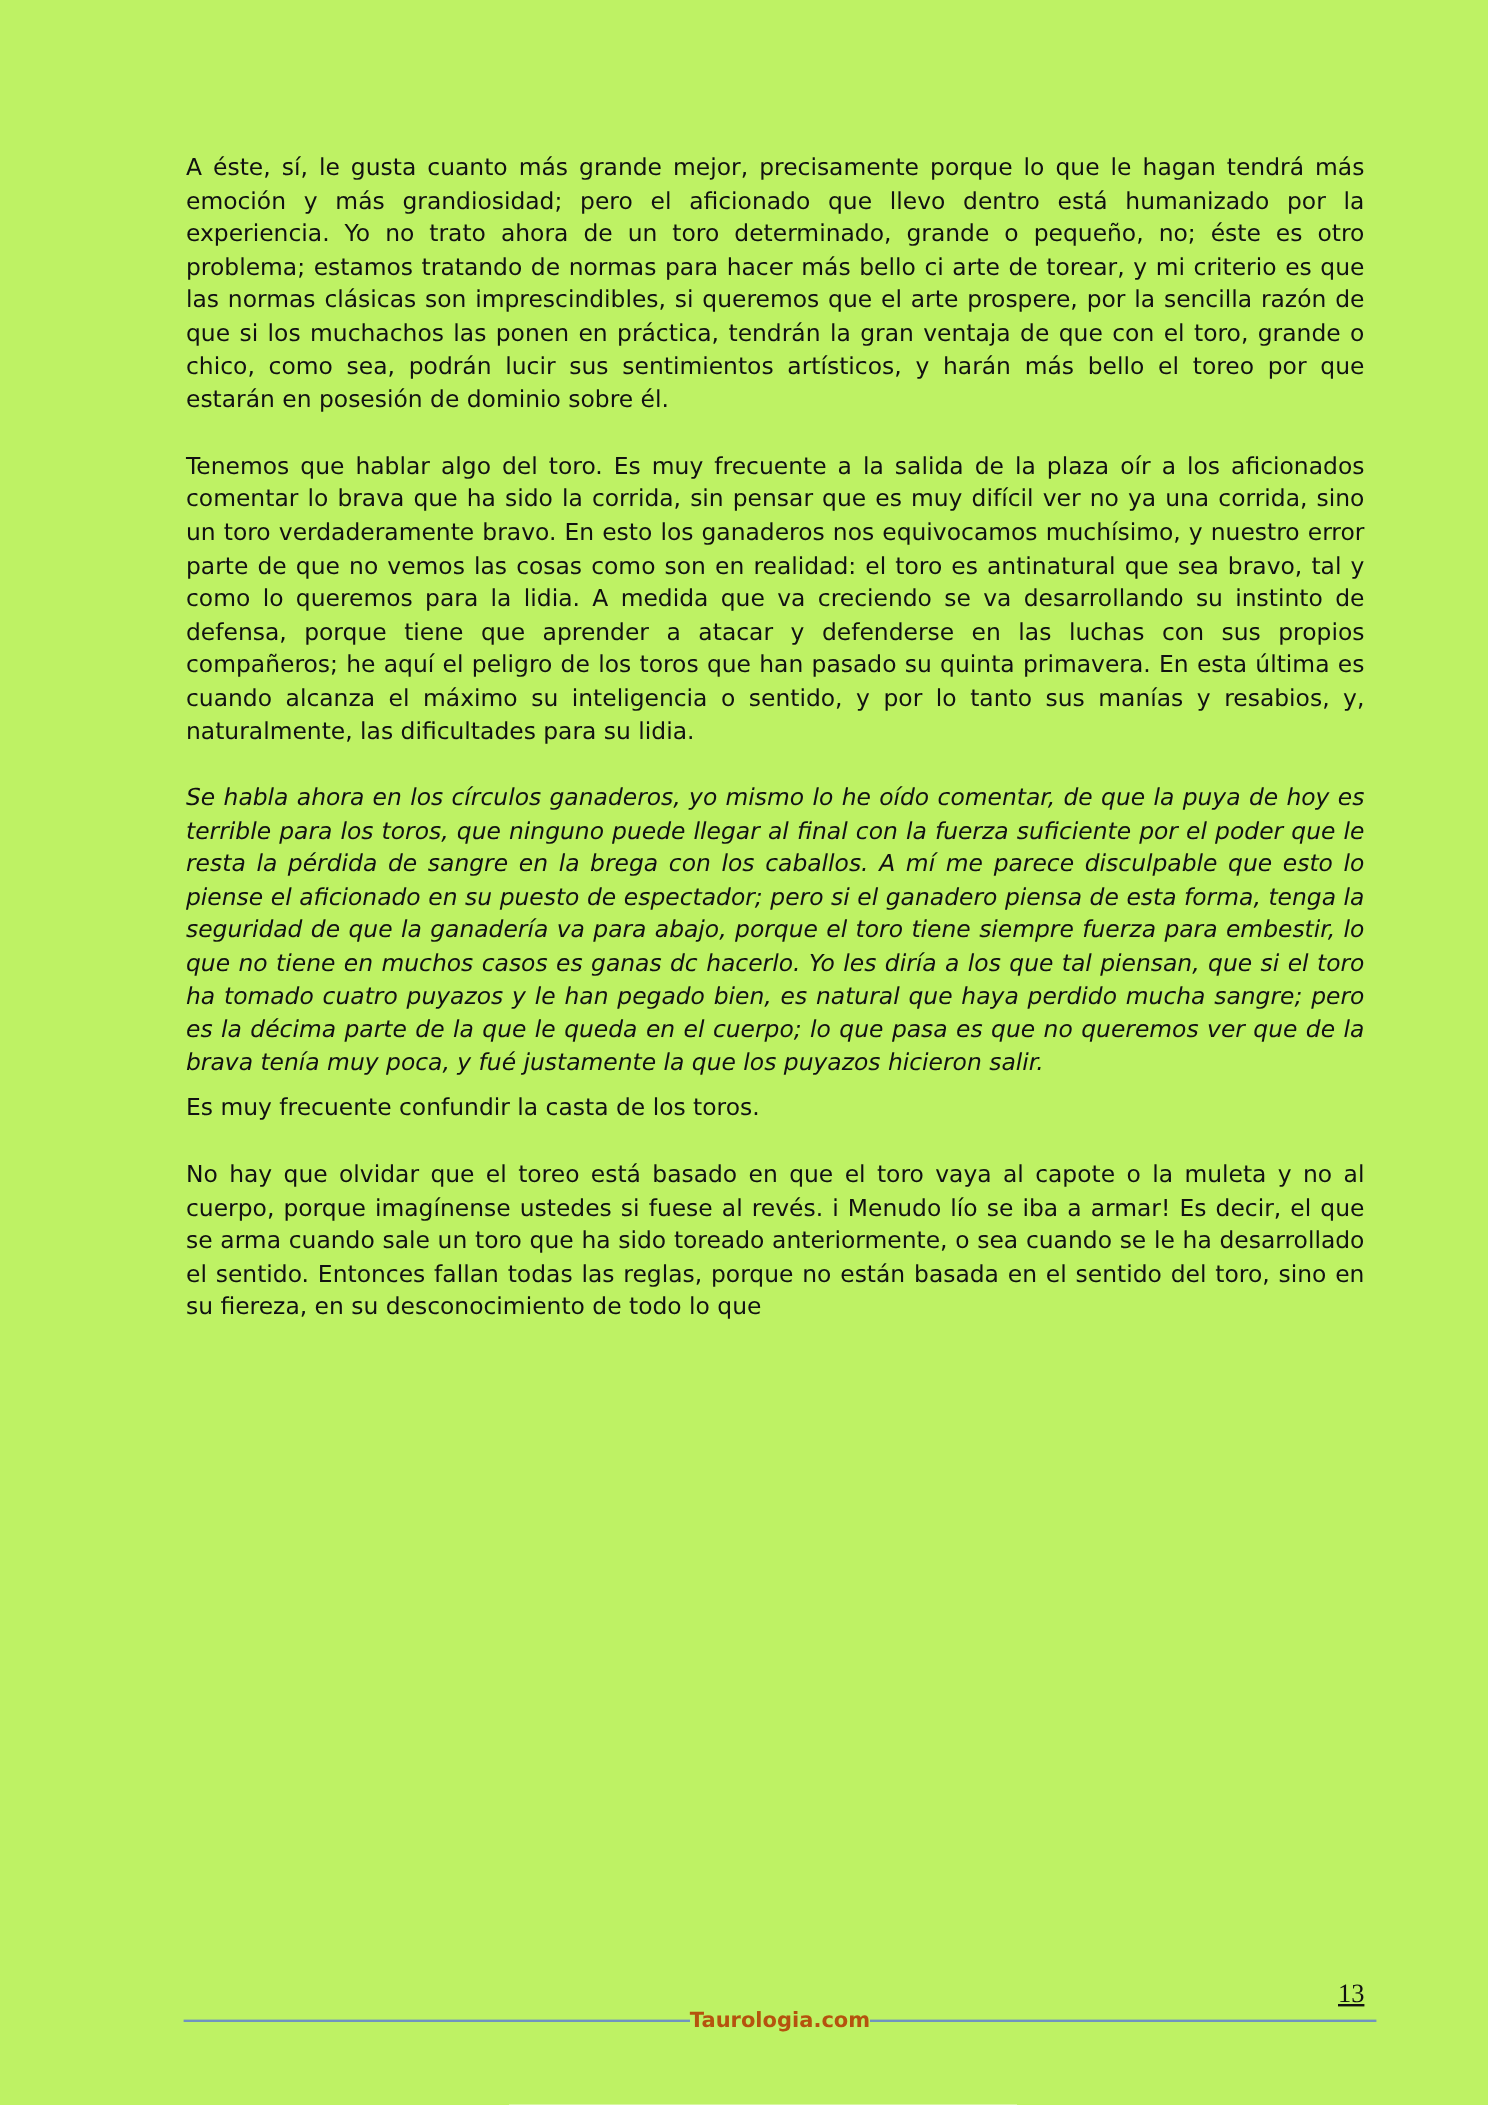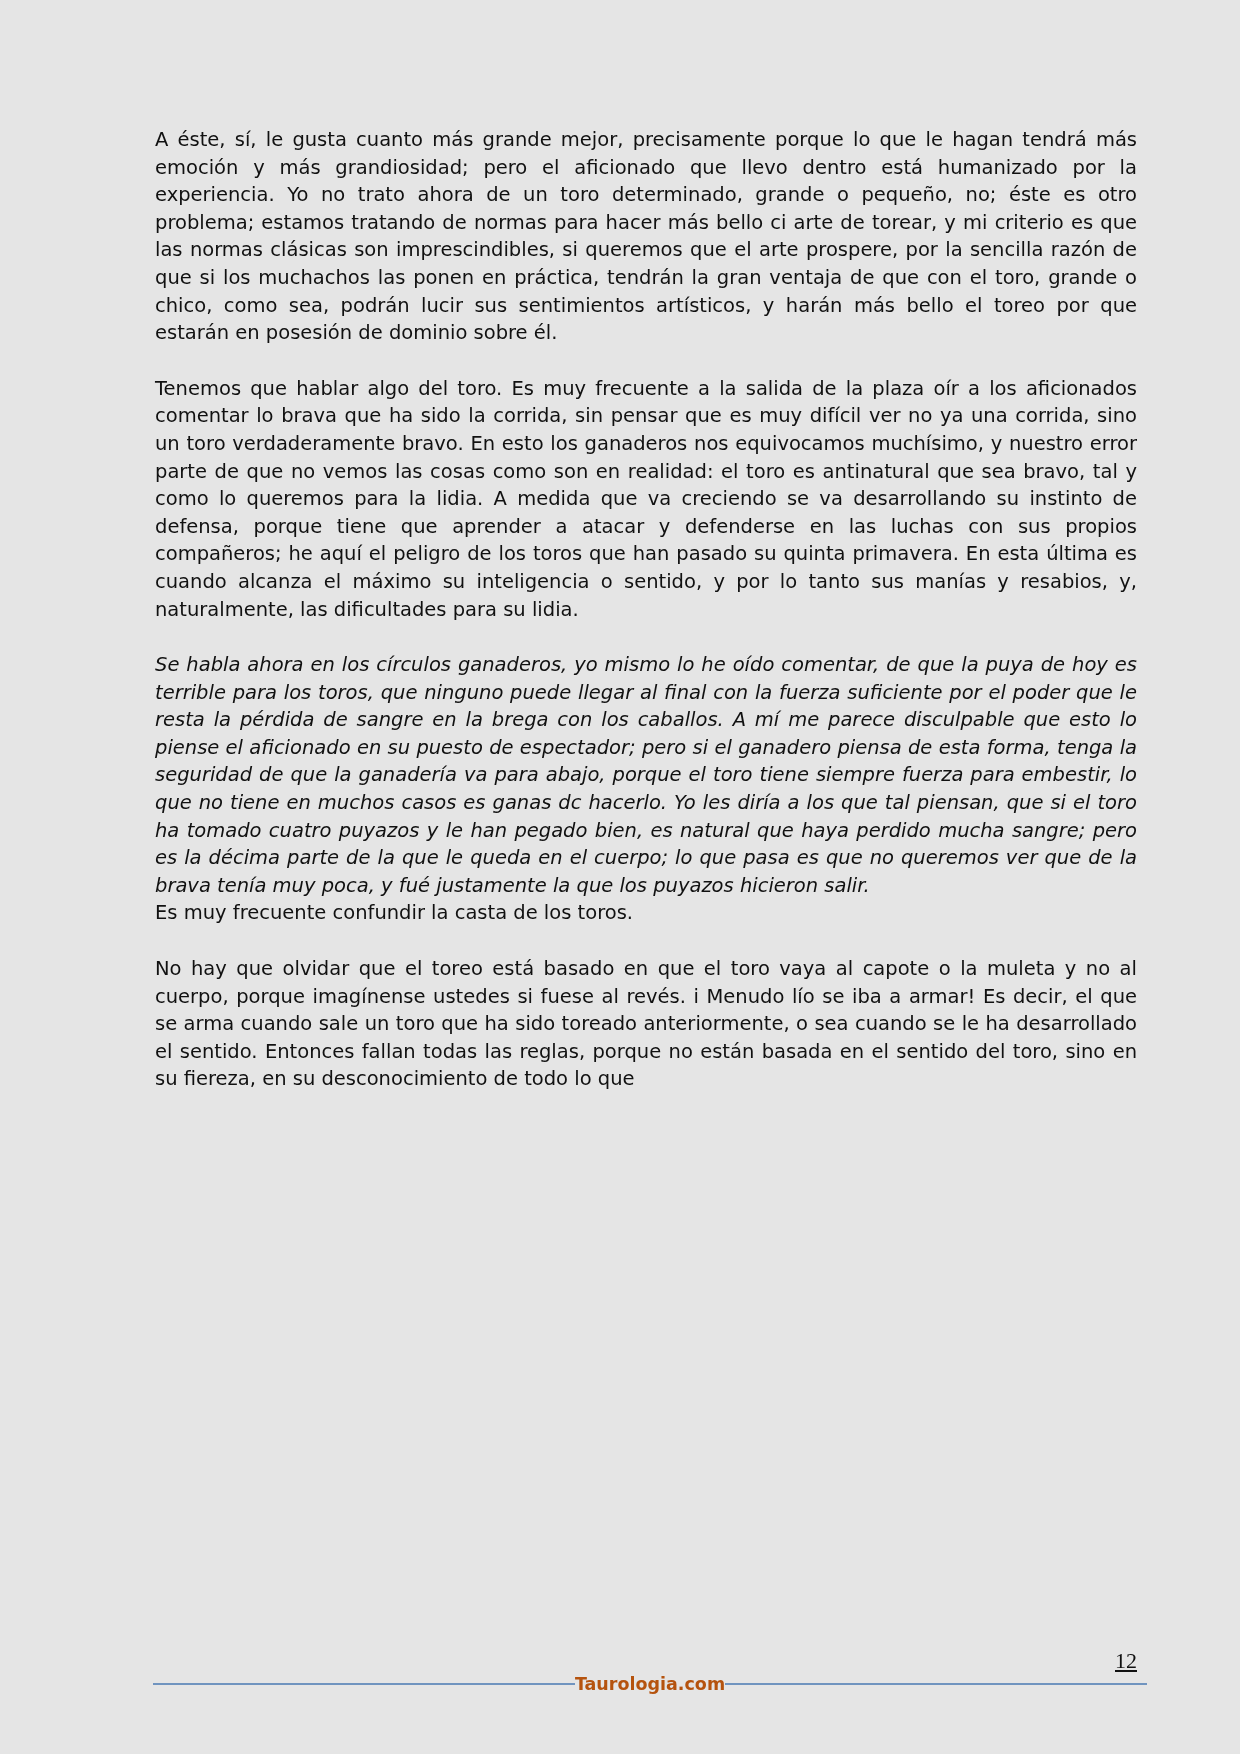--- a/index.html
+++ b/index.html
@@ -4,21 +4,21 @@
 <style>
   html, body {
     margin: 0;
     padding: 0;
     background: #ffffff;
   }
   .page {
     position: relative;
     width: 1240px;
     height: 1754px;
-    background: #e5e5e5;
+    background: #bef264;
     overflow: hidden;
     font-family: "DejaVu Sans", "Liberation Sans", sans-serif;
   }
   .body-text {
     position: absolute;
     left: 155px;
     top: 126px;
     width: 982px;
     color: #111111;
     font-size: 19.5px;
@@ -26,21 +26,21 @@
     text-align: justify;
   }
   .body-text p {
     margin: 0 0 28px 0;
   }
   .body-text p.tight {
     margin-bottom: 0;
     font-style: italic;
   }
   .body-text p.continuation {
-    margin-top: 0;
+    margin-top: 10px;
   }
   .page-number {
     position: absolute;
     right: 103px;
     top: 1648px;
     font-family: "Liberation Serif", "DejaVu Serif", serif;
     font-size: 22px;
     color: #111111;
     text-decoration: underline;
   }
@@ -71,21 +71,21 @@
 <div class="page">
 
   <div class="body-text">
     <p>A éste, sí, le gusta cuanto más grande mejor, precisamente porque lo que le hagan tendrá más emoción y más grandiosidad; pero el aficionado que llevo dentro está humanizado por la experiencia. Yo no trato ahora de un toro determinado, grande o pequeño, no; éste es otro problema; estamos tratando de normas para hacer más bello ci arte de torear, y mi criterio es que las normas clásicas son imprescindibles, si queremos que el arte prospere, por la sencilla razón de que si los muchachos las ponen en práctica, tendrán la gran ventaja de que con el toro, grande o chico, como sea, podrán lucir sus sentimientos artísticos, y harán más bello el toreo por que estarán en posesión de dominio sobre él.</p>
     <p>Tenemos que hablar algo del toro. Es muy frecuente a la salida de la plaza oír a los aficionados comentar lo brava que ha sido la corrida, sin pensar que es muy difícil ver no ya una corrida, sino un toro verdaderamente bravo. En esto los ganaderos nos equivocamos muchísimo, y nuestro error parte de que no vemos las cosas como son en realidad: el toro es antinatural que sea bravo, tal y como lo queremos para la lidia. A medida que va creciendo se va desarrollando su instinto de defensa, porque tiene que aprender a atacar y defenderse en las luchas con sus propios compañeros; he aquí el peligro de los toros que han pasado su quinta primavera. En esta última es cuando alcanza el máximo su inteligencia o sentido, y por lo tanto sus manías y resabios, y, naturalmente, las dificultades para su lidia.</p>
     <p class="tight">Se habla ahora en los círculos ganaderos, yo mismo lo he oído comentar, de que la puya de hoy es terrible para los toros, que ninguno puede llegar al final con la fuerza suficiente por el poder que le resta la pérdida de sangre en la brega con los caballos. A mí me parece disculpable que esto lo piense el aficionado en su puesto de espectador; pero si el ganadero piensa de esta forma, tenga la seguridad de que la ganadería va para abajo, porque el toro tiene siempre fuerza para embestir, lo que no tiene en muchos casos es ganas dc hacerlo. Yo les diría a los que tal piensan, que si el toro ha tomado cuatro puyazos y le han pegado bien, es natural que haya perdido mucha sangre; pero es la décima parte de la que le queda en el cuerpo; lo que pasa es que no queremos ver que de la brava tenía muy poca, y fué justamente la que los puyazos hicieron salir.</p>
     <p class="continuation">Es muy frecuente confundir la casta de los toros.</p>
     <p>No hay que olvidar que el toreo está basado en que el toro vaya al capote o la muleta y no al cuerpo, porque imagínense ustedes si fuese al revés. i Menudo lío se iba a armar! Es decir, el que se arma cuando sale un toro que ha sido toreado anteriormente, o sea cuando se le ha desarrollado el sentido. Entonces fallan todas las reglas, porque no están basada en el sentido del toro, sino en su fiereza, en su desconocimiento de todo lo que</p>
   </div>
 
-  <div class="page-number">12</div>
+  <div class="page-number">13</div>
 
   <div class="footer-row">
     <div class="footer-rule"></div>
     <span class="footer-site">Taurologia.com</span>
     <div class="footer-rule"></div>
   </div>
 
 </div>
 
 </body></html>

